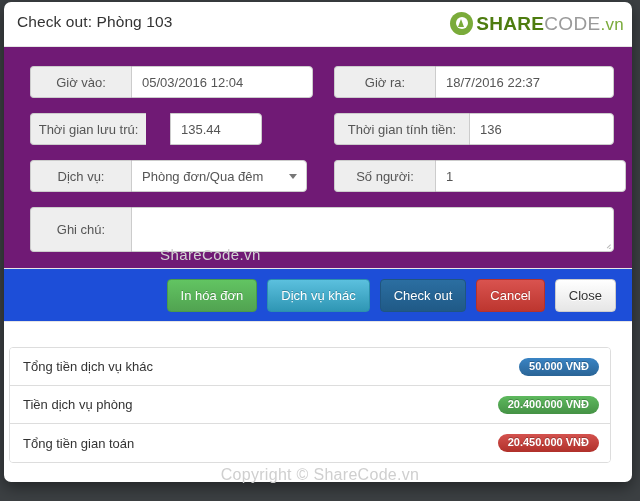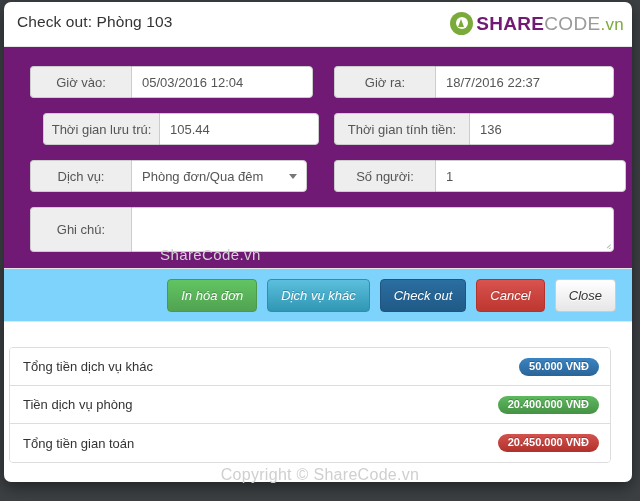--- a/index.html
+++ b/index.html
@@ -86,41 +86,41 @@
     border-right: 3.5px solid transparent;
     border-bottom: 8px solid #7aab3a;
   }
   .brand-text {
     font-size: 19px;
     font-weight: bold;
     letter-spacing: .3px;
     line-height: 1;
     white-space: nowrap;
   }
-  .brand-share { color: #701a75; }
+  .brand-share { color: #4d7c0f; }
   .brand-code  { color: #9a9a9a; font-weight: normal; }
   .brand-vn    { color: #7aab3a; font-weight: normal; font-size: 17px; }
 
   
   .modal-body {
     position: relative;
     height: 222px;
     padding: 0;
     border-bottom: 1px solid #e5e5e5;
     box-sizing: border-box;
     background: #701a75;
   }
 
   .form-row {
     position: absolute;
     display: flex;
   }
   .row-1-left  { left: 26px;  top: 19px;  width: 283px; }
   .row-1-right { left: 330px; top: 19px;  width: 280px; }
-  .row-2-left  { left: 39px;  top: 66px;  width: 276px; }
+  .row-2-left  { left: 26px;  top: 66px;  width: 232px; gap: 24px; }
   .row-2-right { left: 330px; top: 66px;  width: 280px; }
   .row-3-left  { left: 26px;  top: 113px; width: 277px; }
   .row-3-right { left: 330px; top: 113px; width: 292px; }
   .row-4       { left: 26px;  top: 160px; width: 584px; }
 
   .addon {
     background: #eeeeee;
     border: 1px solid #cccccc;
     border-right: none;
     border-radius: 4px 0 0 4px;
@@ -208,24 +208,23 @@
     color: #d2d2d2;
     letter-spacing: .4px;
     pointer-events: none;
     user-select: none;
   }
 
   
   .modal-footer {
     position: relative;
     height: 53px;
-    background: #7dd3fc;
+    background: #1d4ed8;
     border-bottom: 1px solid #e5e5e5;
     box-sizing: border-box;
-    font-style: italic;
   }
   .btn-row {
     position: absolute;
     right: 16px;
     top: 10px;
     display: flex;
     gap: 10px;
   }
   .btn {
     height: 33px;
@@ -338,21 +337,21 @@
       <div class="field">05/03/2016 12:04</div>
     </div>
 
     <div class="form-row row-1-right">
       <div class="addon addon-narrow">Giờ ra:</div>
       <div class="field">18/7/2016 22:37</div>
     </div>
 
     <div class="form-row row-2-left">
       <div class="addon addon-mid">Thời gian lưu trú:</div>
-      <div class="field">105.44</div>
+      <div class="field">135.44</div>
     </div>
 
     <div class="form-row row-2-right">
       <div class="addon addon-wide">Thời gian tính tiền:</div>
       <div class="field">136</div>
     </div>
 
     <div class="form-row row-3-left">
       <div class="addon addon-narrow">Dịch vụ:</div>
       <div class="field field-select">

